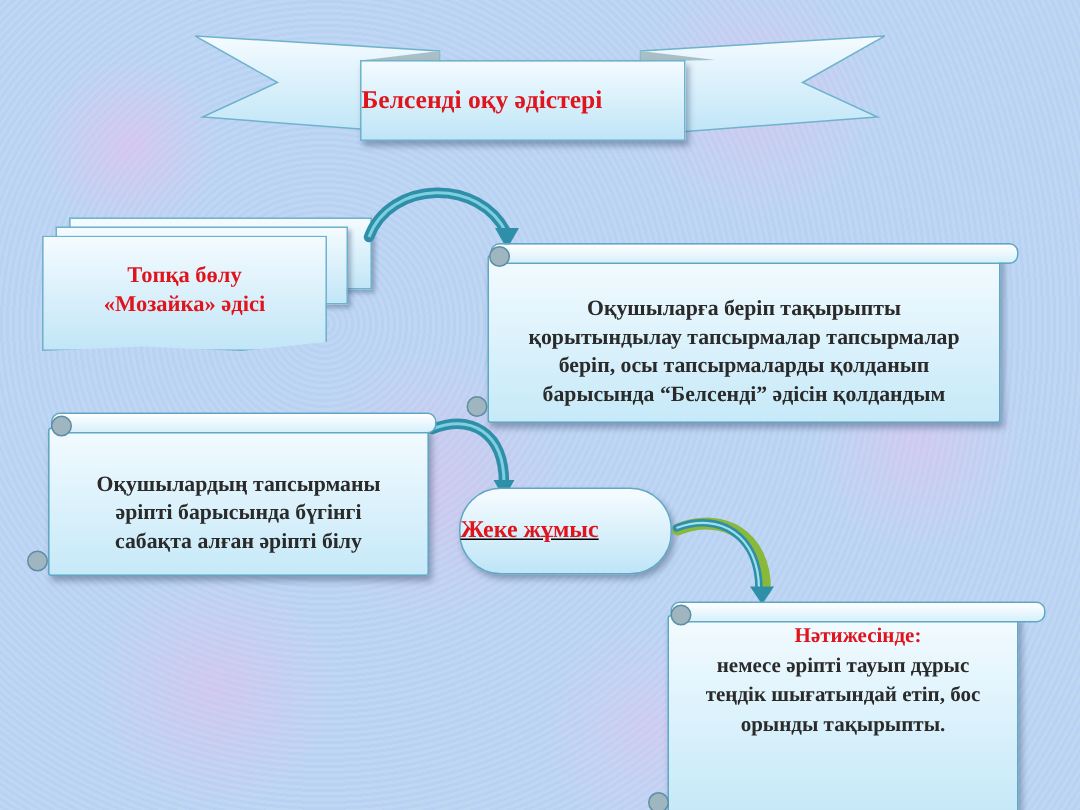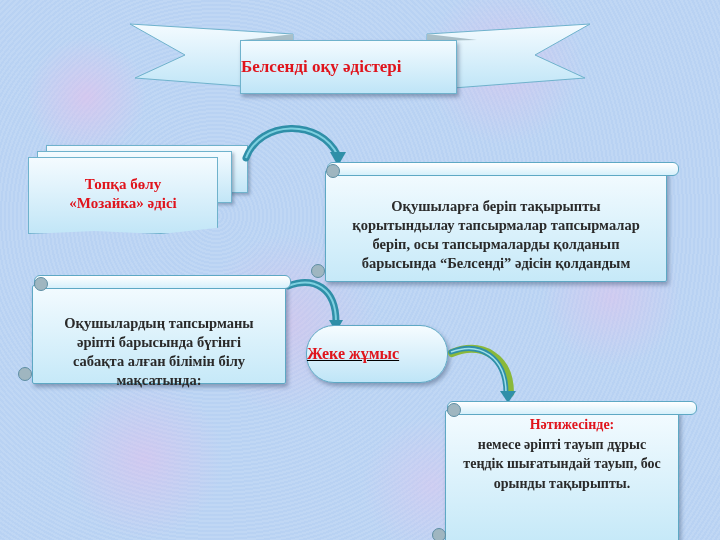--- a/index.html
+++ b/index.html
@@ -128,22 +128,21 @@
 <svg class="arrow" style="left:284px; top:278px;" width="70" height="56" viewBox="0 0 70 56">
   <path d="M4,8 C30,-2 52,10 52,44" fill="none" stroke="#2f8fa8" stroke-width="7" stroke-linecap="round"></path>
   <path d="M4,8 C30,-2 52,10 52,44" fill="none" stroke="#7dd0e0" stroke-width="2"></path>
   <polygon points="45,42 59,42 52,54" fill="#2f8fa8"></polygon>
 </svg>
 
 <div class="scroll" style="left:32px; top:285px; width:252px; height:97px;">
   <div class="scroll-text" style="top:28px;">
     <div>Оқушылардың тапсырманы</div>
     <div>әріпті барысында бүгінгі</div>
-    <div>сабақта алған білімін білу</div>
-    <div>мақсатында:</div>
+    <div>сабақта алған әріпті білу</div>
   </div>
 </div>
 <div class="scroll-top" style="left:34px; top:275px; width:255px;"></div>
 <div class="curl" style="left:34px; top:277px;"></div>
 <div class="curl" style="left:18px; top:367px;"></div>
 
 <div class="pill">
   <span class="pill-text">Жеке жұмыс</span>
 </div>
 
@@ -151,19 +150,19 @@
   <path d="M4,8 C34,-4 62,12 62,48" fill="none" stroke="#8ab83a" stroke-width="8" stroke-linecap="round"></path>
   <path d="M3,7 C32,-4 58,12 58,48" fill="none" stroke="#2f8fa8" stroke-width="5" stroke-linecap="round"></path>
   <path d="M3,7 C32,-4 58,12 58,48" fill="none" stroke="#9fe0ec" stroke-width="1.5"></path>
   <polygon points="52,46 68,46 60,58" fill="#2f8fa8"></polygon>
 </svg>
 
 <div class="scroll" style="left:445px; top:410px; width:232px; height:130px;">
   <div class="scroll-text" style="top:4px; font-size:14px; line-height:19.5px;">
     <div class="red-heading">Нәтижесінде:</div>
     <div>немесе әріпті тауып дұрыс</div>
-    <div>теңдік шығатындай тауып, бос</div>
+    <div>теңдік шығатындай етіп, бос</div>
     <div>орынды тақырыпты.</div>
   </div>
 </div>
 <div class="scroll-top" style="left:447px; top:401px; width:248px;"></div>
 <div class="curl" style="left:447px; top:403px;"></div>
 <div class="curl" style="left:432px; top:528px;"></div>
 
 </body></html>

